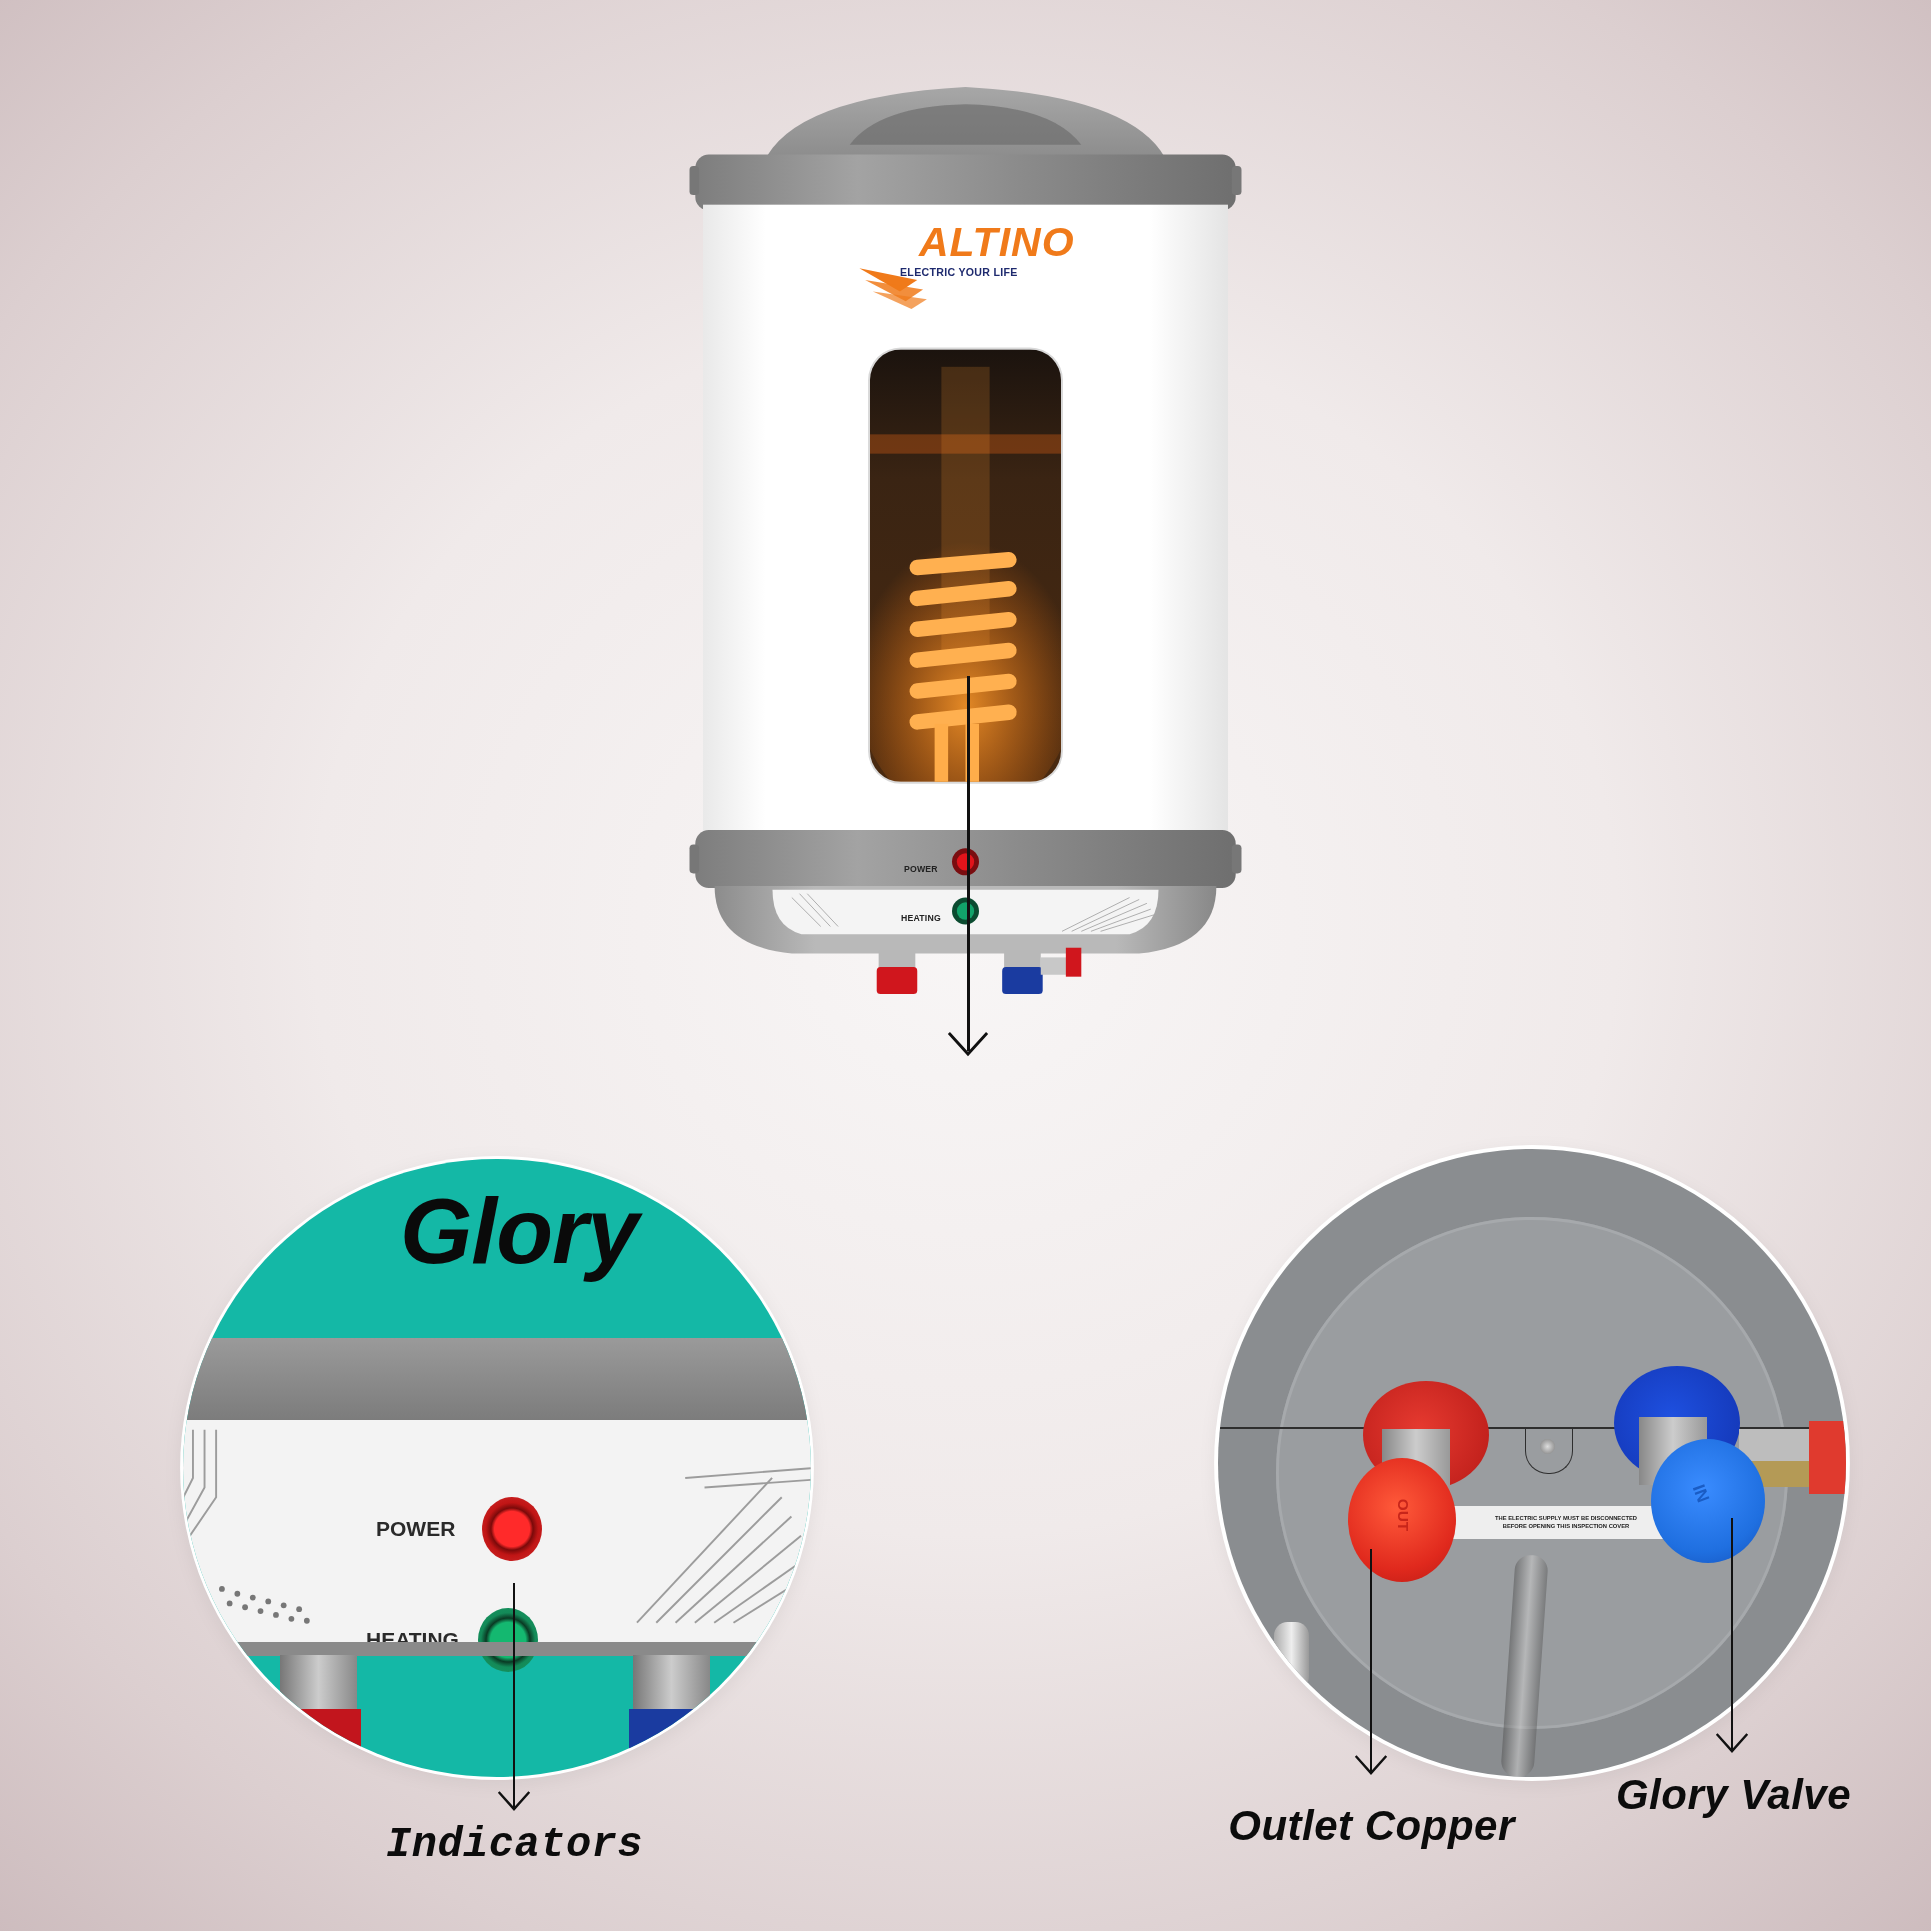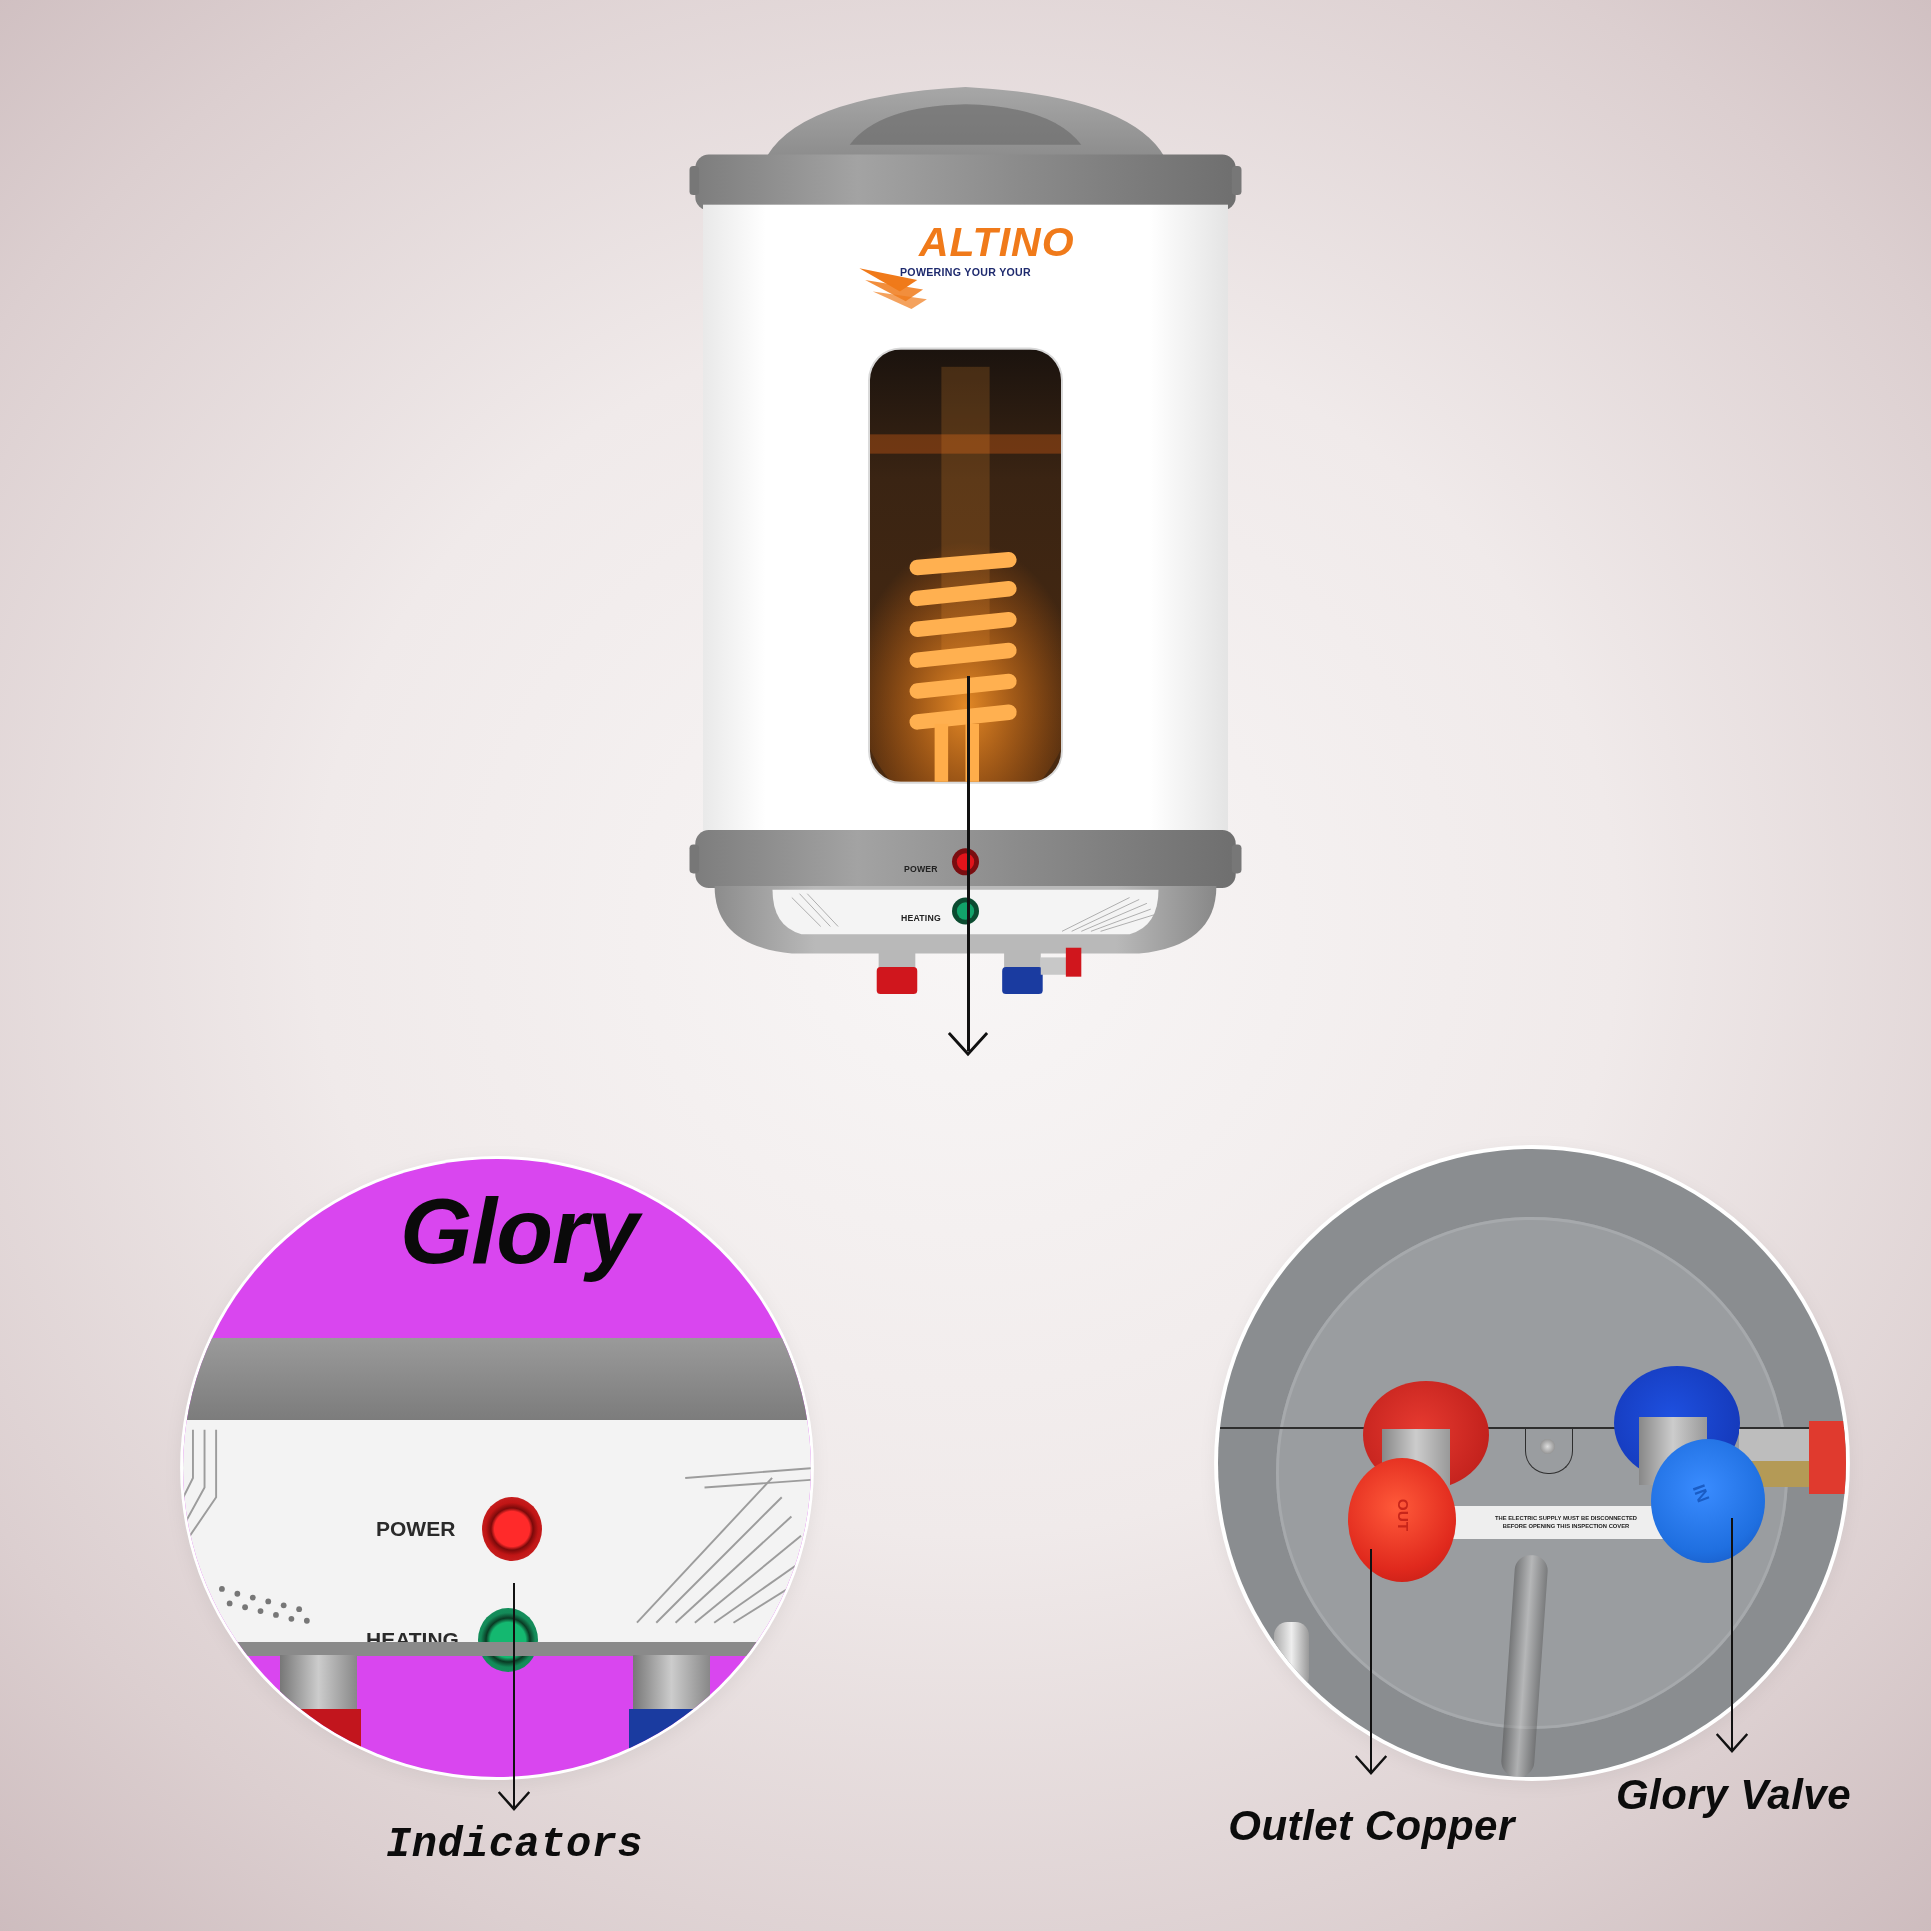--- a/index.html
+++ b/index.html
@@ -33,21 +33,21 @@
   .arrow-head svg { position: absolute; left: -21px; top: -23px; overflow: visible; }
 
   .callout-label {
     position: absolute; font-weight: 700; font-style: italic; color: #0c0c0c;
     font-size: 42px; letter-spacing: 0.5px; white-space: nowrap; text-align: center;
   }
 
   
   #left-circle {
     left: 183px; top: 1159px; width: 628px; height: 618px; border-radius: 50%;
-    overflow: hidden; background: #d946ef; box-shadow: 0 0 0 2.9px #fff, 0 3.9px 21px rgba(0,0,0,0.08);
+    overflow: hidden; background: #14b8a6; box-shadow: 0 0 0 2.9px #fff, 0 3.9px 21px rgba(0,0,0,0.08);
   }
   .glory {
     position: absolute; left: 217px; top: 19.3px; font-size: 93px; font-weight: 700; font-style: italic;
     color: #0a0a0a; letter-spacing: -1px;
   }
   .big-label { position: absolute; font-size: 21px; font-weight: 700; color: #2a2a2a; }
 
   
   #right-circle {
     left: 1218px; top: 1149px; width: 628px; height: 628px; border-radius: 50%;
@@ -159,21 +159,21 @@
     <rect x="210" y="905" width="38" height="22" fill="#b8b8b8"></rect>
     <rect x="208" y="922" width="42" height="28" rx="4" fill="#d0161d"></rect>
     <rect x="340" y="905" width="38" height="22" fill="#b8b8b8"></rect>
     <rect x="338" y="922" width="42" height="28" rx="4" fill="#1a3ba0"></rect>
     <rect x="378" y="912" width="30" height="18" fill="#c8c8c8"></rect>
     <rect x="404" y="902" width="16" height="30" fill="#d0161d"></rect>
   </svg>
 
   <div class="abs logo-wrap">
     <span class="logo-text">ALTINO</span>
-    <span class="logo-tag">POWERING YOUR YOUR</span>
+    <span class="logo-tag">ELECTRIC YOUR LIFE</span>
   </div>
   <span class="panel-label" style="left:228px; top:787px;">POWER</span>
   <span class="panel-label" style="left:225px; top:836px;">HEATING</span>
 </div>
 
 <div class="vline" style="left:967px; top:676px; height:375px;"></div>
 <div class="arrow-head" style="left:968px; top:1054px;">
   <svg width="42" height="27" viewBox="0 0 44 28">
       <polyline points="2,2 22,24 42,2" fill="none" stroke="#111" stroke-width="3"></polyline>
     </svg>

